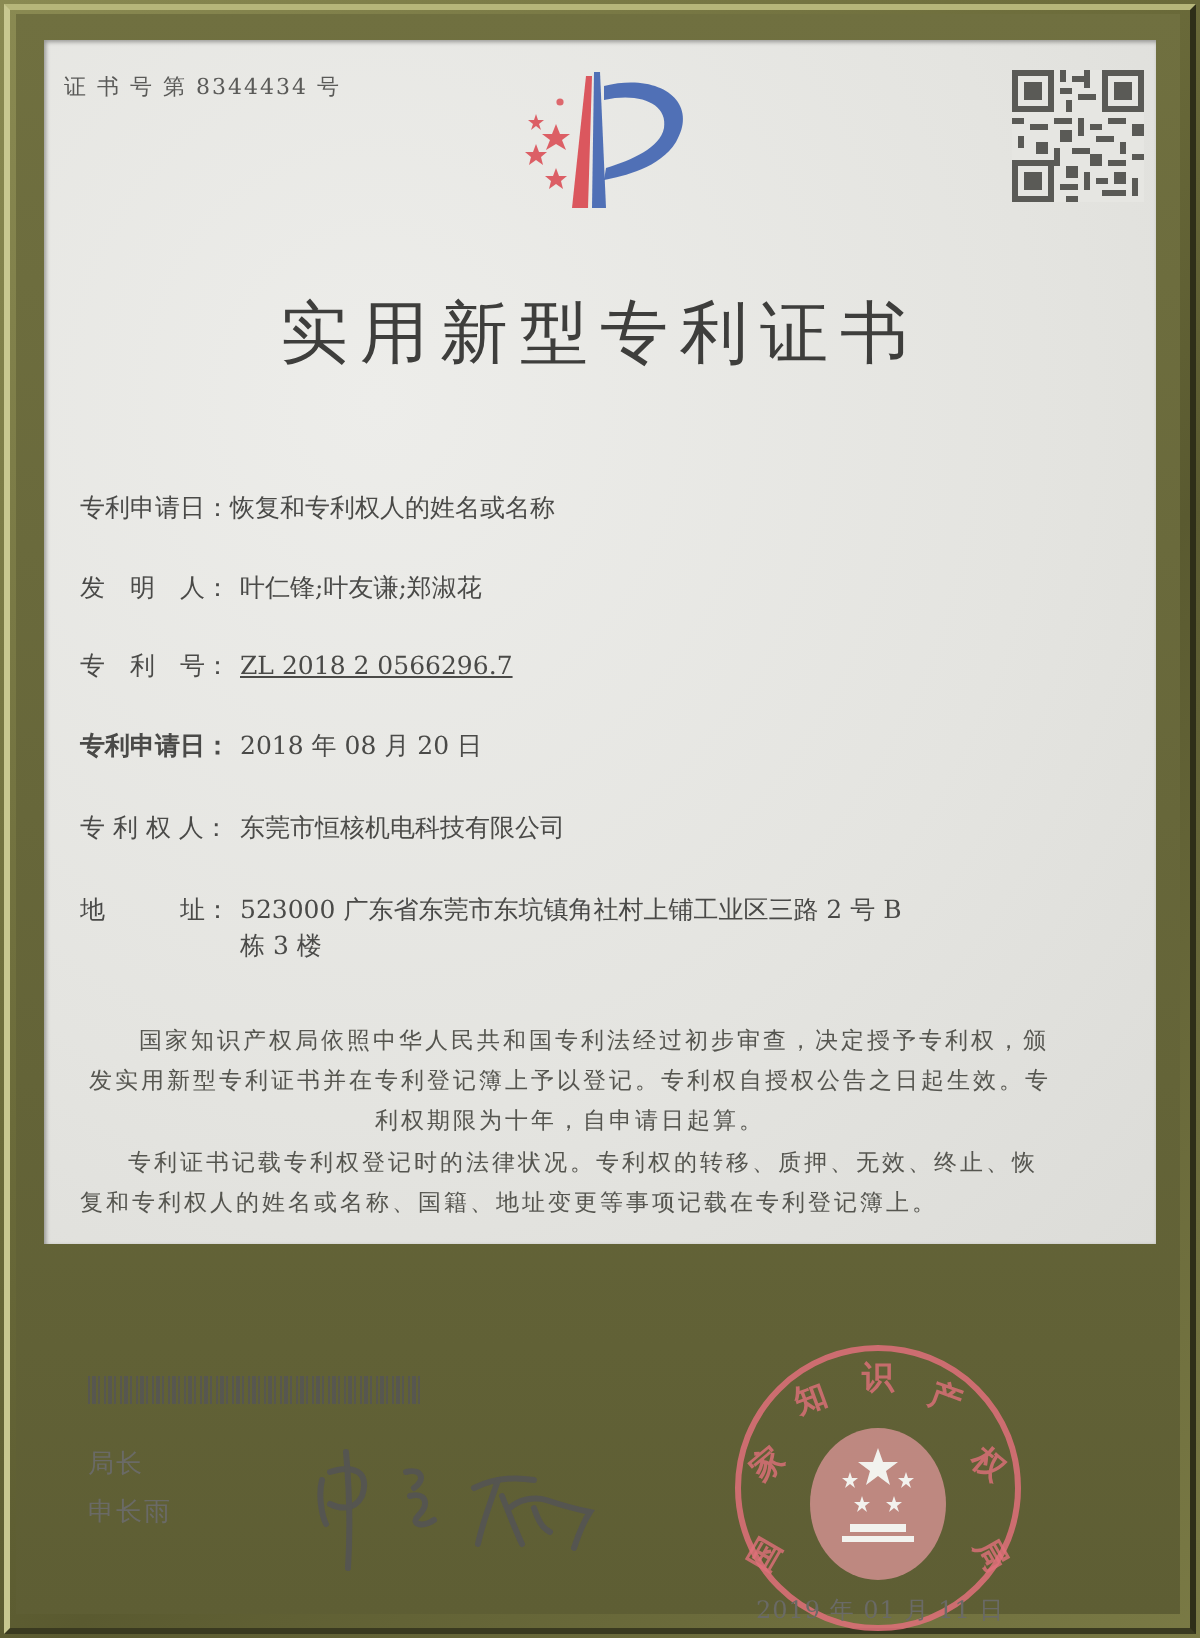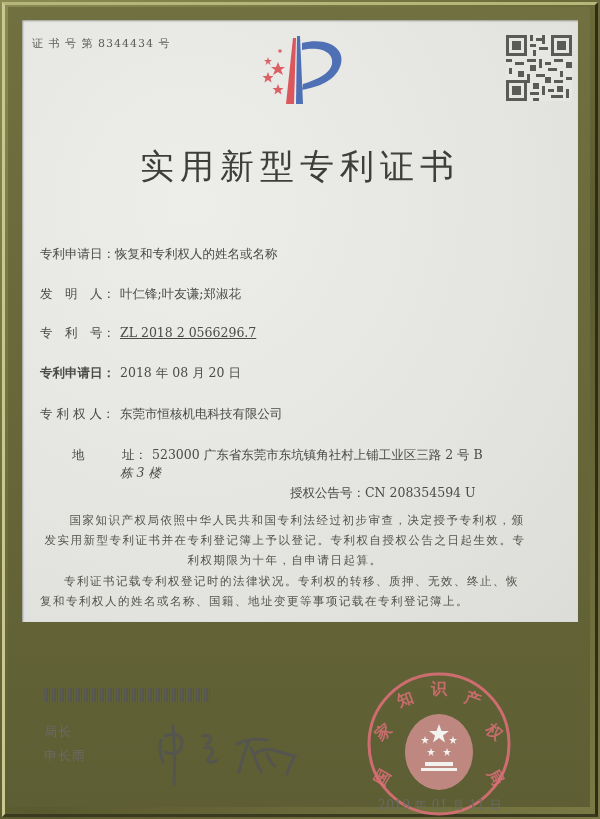--- a/index.html
+++ b/index.html
@@ -123,28 +123,25 @@
     </div>
     <div class="field" style="left:18px; top:305px;text-decoration:underline;">
       <span class="lbl" style="width:80px;">专　利　号：</span><span>ZL 2018 2 0566296.7</span>
     </div>
     <div class="field" style="left:18px; top:345px;">
       <span class="lbl" style="width:80px;font-weight:bold;">专利申请日：</span><span>2018 年 08 月 20 日</span>
     </div>
     <div class="field" style="left:18px; top:386px;">
       <span class="lbl" style="width:80px;">专 利 权 人：</span><span>东莞市恒核机电科技有限公司</span>
     </div>
-    <div class="field" style="left:18px; top:427px;margin-left:32px;">
+    <div class="field" style="left:18px; top:427px;">
       <span class="lbl" style="width:80px;">地　　　址：</span><span>523000 广东省东莞市东坑镇角社村上铺工业区三路 2 号 B</span>
     </div>
-    <div class="field" style="left:98px; top:445px;font-style:italic;">
+    <div class="field" style="left:98px; top:445px;">
       <span>栋 3 楼</span>
-    </div>
-    <div class="field" style="left:268px; top:465px;">
-      <span class="lbl">授权公告号：</span><span>CN 208354594 U</span>
     </div>
 
     <div class="para" style="top:490px;text-align:center;">国家知识产权局依照中华人民共和国专利法经过初步审查，决定授予专利权，颁发实用新型专利证书并在专利登记簿上予以登记。专利权自授权公告之日起生效。专利权期限为十年，自申请日起算。</div>
     <div class="para" style="top:551px;">专利证书记载专利权登记时的法律状况。专利权的转移、质押、无效、终止、恢复和专利权人的姓名或名称、国籍、地址变更等事项记载在专利登记簿上。</div>
 
     <div class="barcode"></div>
 
     <div class="sig-label" style="top:703px;">局长</div>
     <div class="sig-label" style="top:727px;">申长雨</div>
 

